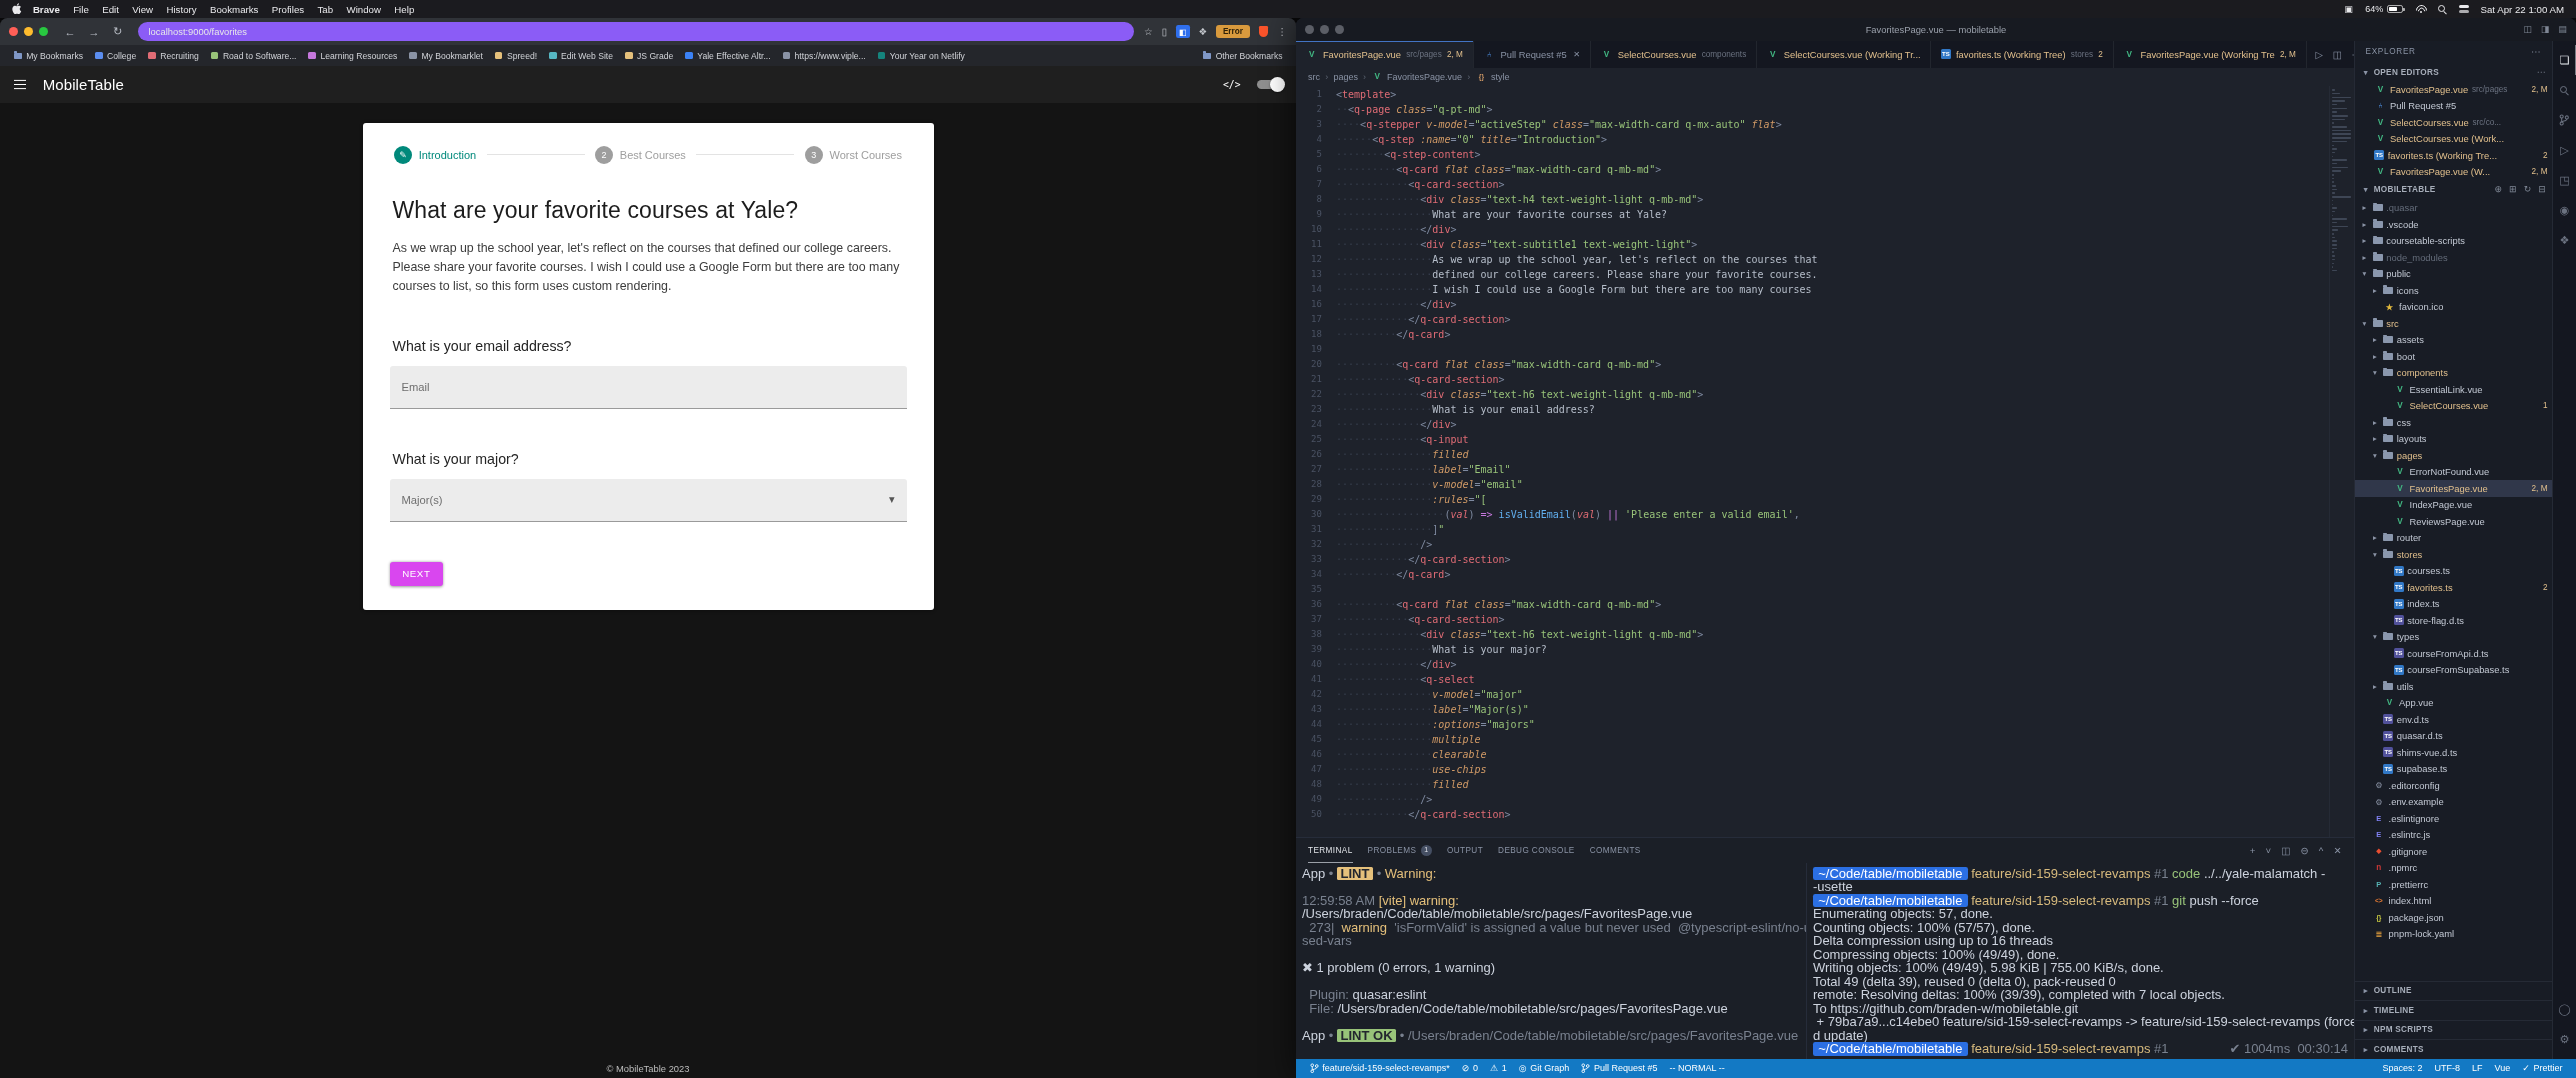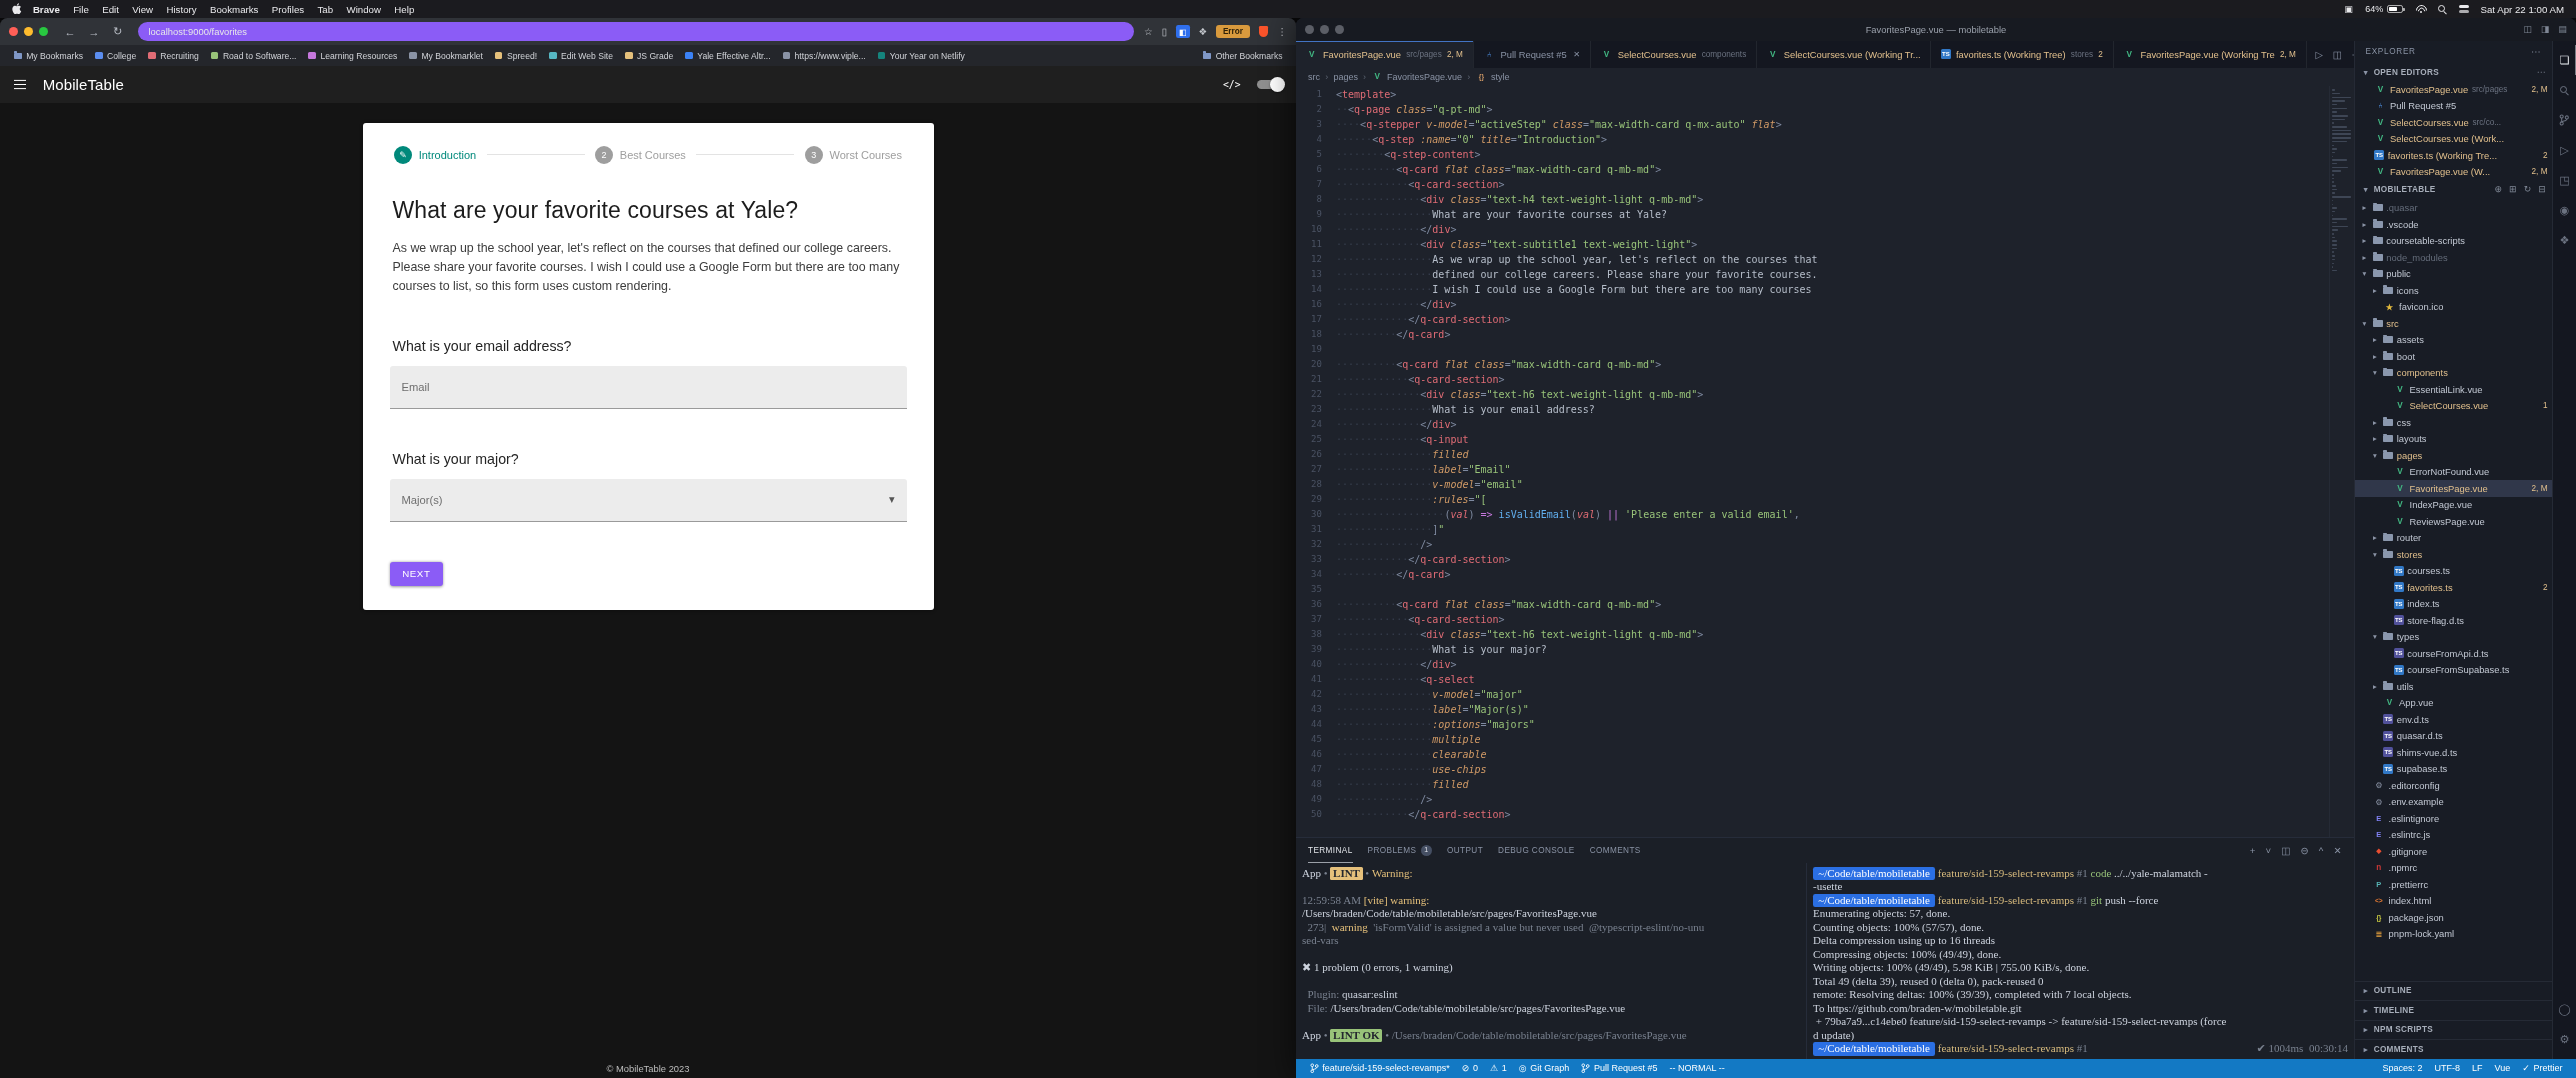--- a/index.html
+++ b/index.html
@@ -107,21 +107,21 @@
 .minimap i{display:block;height:1.5px;margin-bottom:2.2px;background:#5a6478;opacity:.55;border-radius:0.7px}
 
 
 .panel{height:222px;border-top:0.7px solid #262c3a;background:#1b1f27;display:flex;flex-direction:column;flex:none}
 .panel-head{height:25.5px;display:flex;align-items:center;padding:0 12px;gap:15px;font-size:8.2px;letter-spacing:0.4px;color:#8a93a5;flex:none}
 .ph-tab{display:flex;gap:4.5px;align-items:center;height:100%}
 .ph-tab.active{color:#e3e6ea;box-shadow:inset 0 -0.7px 0 #c6cbd3}
 .ph-badge{background:#454f63;border-radius:6px;min-width:11.2px;height:11.2px;font-size:7.1px;display:flex;align-items:center;justify-content:center;color:#dfe3ea;padding:0 2.2px}
 .panel-icons{margin-left:auto;display:flex;gap:9.7px;color:#8a93a5;font-size:9.7px}
 .panel-body{flex:1;display:flex;min-height:0}
-.term{font-family:Liberation Serif, serif;font-size:11px;line-height:13.5px;padding:3.7px 6px;overflow:hidden}
+.term{font-family:Liberation Sans, sans-serif;font-size:13px;line-height:13.5px;padding:3.7px 6px;overflow:hidden}
 .term-left{width:511px;border-right:0.7px solid #262c3a;flex:none}
 .term-right{flex:1}
 .tl{display:flex;height:13.5px;align-items:center}
 .tl span{white-space:pre}
 .ts-fg{color:#cdd3de}.ts-dim{color:#79818f}.ts-yel{color:#e5c07b}.ts-grn{color:#98c379}.ts-link{color:#cdd3de}
 .ts-bwarn{background:#e5c07b;color:#23262e;border-radius:1.5px;font-weight:700}
 .ts-bok{background:#98c379;color:#23262e;border-radius:1.5px;font-weight:700}
 .ts-chip{background:#2b6fe3;color:#fff;border-radius:2.2px;padding:0 5.2px}
 .ts-branch{color:#d7ba7d}
 .ts-sp{color:#cdd3de}
@@ -330,21 +330,21 @@
         <div class="desc">As we wrap up the school year, let's reflect on the courses that defined our college careers. Please share your favorite courses. I wish I could use a Google Form but there are too many courses to list, so this form uses custom rendering.</div>
         <div class="q-label">What is your email address?</div>
         <div class="q-input">
           <span>Email</span>
         </div>
         <div class="q-label">What is your major?</div>
         <div class="q-input">
           <span>Major(s)</span>
           <span class="caret">▾</span>
         </div>
-        <button class="next-btn" style="background: #8b5cf6;">NEXT</button>
+        <button class="next-btn" style="background: #d946ef;">NEXT</button>
       </div>
 
       <div class="page-footer">© MobileTable 2023</div>
     </div>
   </div>
 
   <div class="vswindow">
     <div class="vs-title">
       <span class="lights">
         <span class="light l-dim"></span>

